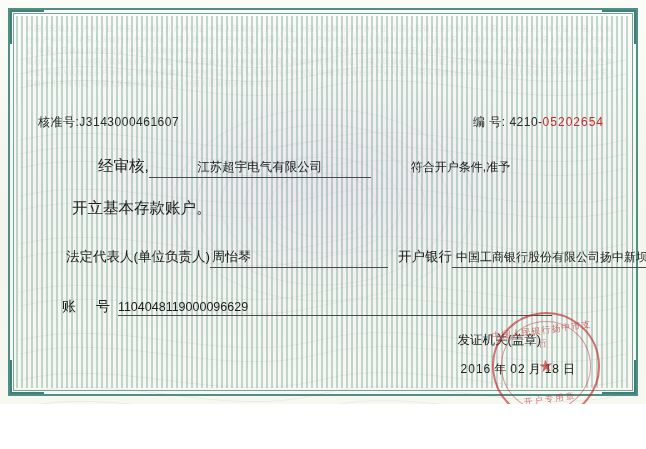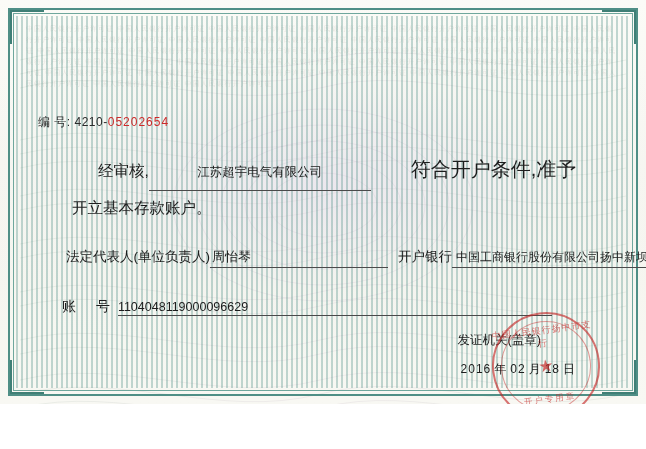--- a/index.html
+++ b/index.html
@@ -104,24 +104,24 @@
   .line { position: absolute; font-size: 15px; color: #1d1d1d; white-space: nowrap; }
 
   .line1 { left: 70px; top: 130px; display: flex; align-items: baseline; }
   .line1 .lead { font-size: 15.5px; }
   .line1 .fill {
     display: inline-block;
     min-width: 210px;
     border-bottom: 1px solid #4a4a4a;
     text-align: center;
     font-size: 12.5px;
-    padding: 0 6px 9px 6px;
+    padding: 0 6px 1px 6px;
     color: #1a1a1a;
   }
-  .line1 .tail { font-size: 20px; margin-left: 40px; }
+  .line1 .tail { font-size: 12px; margin-left: 40px; }
 
   .line2 { left: 44px; top: 172px; font-size: 15.5px; }
 
   
   .line3 { left: 38px; top: 222px; display: flex; align-items: baseline; }
   .line3 .lbl { font-size: 13.5px; }
   .line3 .fill {
     display: inline-block;
     min-width: 172px;
     border-bottom: 1px solid #4a4a4a;
@@ -274,20 +274,23 @@
   <div class="frame-inner"></div>
   <div class="corner tl"></div>
   <div class="corner tr"></div>
   <div class="corner bl"></div>
   <div class="corner br"></div>
 
   <div class="content">
 
 
     <div class="row-numbers">
+      <div class="approval">
+        <span>核准号:</span><span>J3143000461607</span>
+      </div>
       <div class="serial-wrap">
         <span>编 号: 4210-</span><span class="serial-red">05202654</span>
       </div>
     </div>
 
     <div class="line line1">
       <span class="lead">经审核,</span>
       <span class="fill">江苏超宇电气有限公司</span>
       <span class="tail">符合开户条件,准予</span>
     </div>

